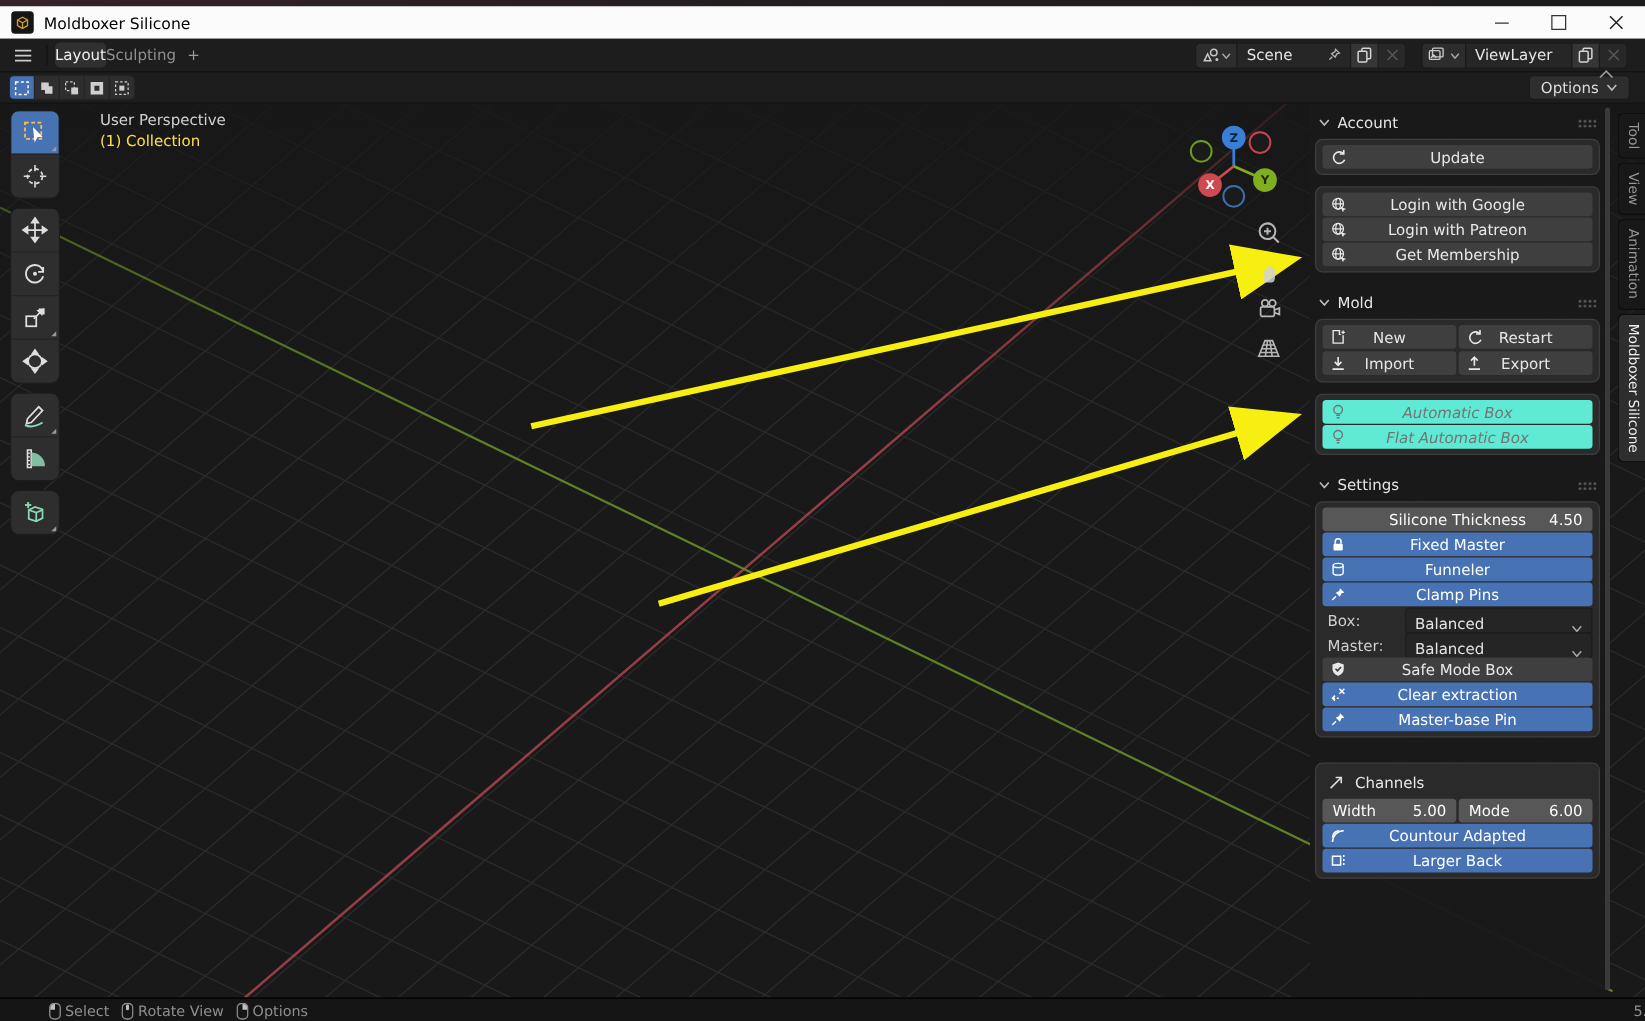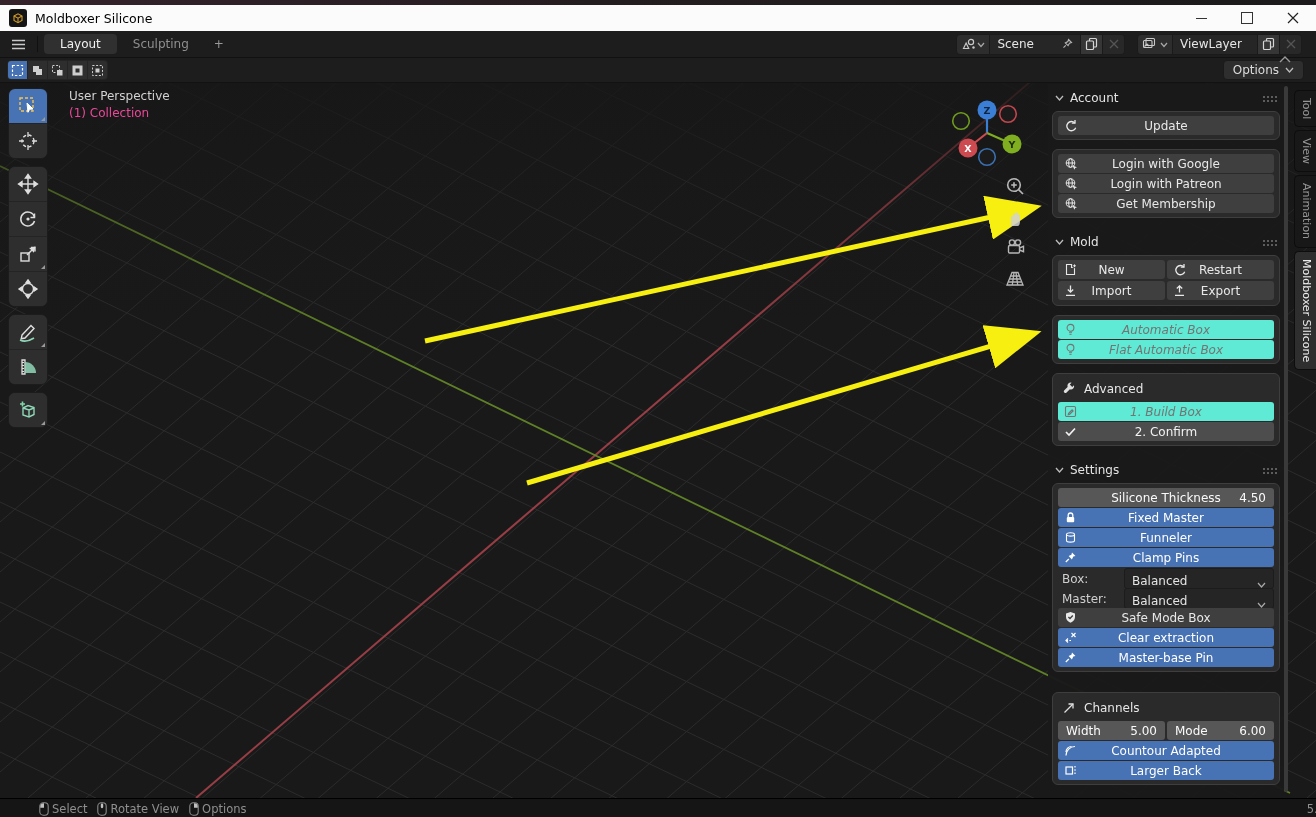--- a/index.html
+++ b/index.html
@@ -19,21 +19,21 @@
   .titletext{font-size:12.5px;color:#000;}
   .wincontrols{margin-left:auto;display:flex;height:100%;}
   .winbtn{width:46px;height:100%;display:flex;align-items:center;justify-content:center;}
   .glyph-min{width:11px;height:0;border-top:1.4px solid #333;}
   .glyph-max{width:10px;height:10px;border:1.4px solid #333;}
   
   .topbar{position:absolute;top:31px;left:0;width:1316px;height:26px;background:#1d1d1d;
     display:flex;align-items:center;border-bottom:1px solid #111;}
   .burger{width:26px;height:20px;margin-left:5px;display:flex;align-items:center;justify-content:center;border-radius:3px;}
   .tb-sep{width:1px;height:16px;background:#101010;margin:0 6px;}
-  .ws-tab{padding:3px 16px;border-radius:4px;color:#8f8f8f;}
+  .ws-tab{padding:3px 0;border-radius:4px;color:#8f8f8f;}
   .ws-tab.active{background:#303030;color:#f0f0f0;}
   .ws-add{color:#9a9a9a;padding:2px 9px;}
   .tb-right{margin-left:auto;display:flex;align-items:center;gap:12px;padding-right:14px;}
   .idblock{display:flex;align-items:center;height:19px;}
   .idbtn{background:#2d2d2d;height:19px;display:flex;align-items:center;padding:0 4px;border:1px solid #1a1a1a;}
   .idbtn.first{border-radius:4px 0 0 4px;}
   .idname{background:#262626;height:19px;display:flex;align-items:center;gap:6px;padding:0 7px;
     border:1px solid #1a1a1a;border-left:none;color:#e6e6e6;min-width:70px;}
   .idsq{background:#363636;height:19px;width:21px;display:flex;align-items:center;justify-content:center;
     border:1px solid #1a1a1a;border-left:none;}
@@ -47,22 +47,22 @@
   .modebtn.first{border-radius:3px 0 0 3px;}
   .modebtn.last{border-radius:0 3px 3px 0;}
   .modebtn.active{background:#4772b3;}
   .optionsbtn{margin-left:auto;margin-right:12px;background:#2e2e2e;border:1px solid #1a1a1a;border-radius:4px;
     height:18px;display:flex;align-items:center;gap:6px;padding:0 9px;color:#dcdcdc;}
   .hdr-collapse{position:absolute;top:-3px;right:24px;}
   
   .vp{position:absolute;top:82px;left:0;width:1316px;height:716px;}
   .vp-fade{position:absolute;inset:0;pointer-events:none;
     background:linear-gradient(180deg,rgba(23,23,23,.85) 0%,rgba(23,23,23,.3) 16%,rgba(23,23,23,0) 38%);}
-  .vp-text{position:absolute;left:69px;top:6px;line-height:17px;color:#d2d2d2;}
-  .vp-text .l2{color:#ec4899;}
+  .vp-text{position:absolute;left:80px;top:6px;line-height:17px;color:#d2d2d2;}
+  .vp-text .l2{color:#fde047;}
   .gizmo{position:absolute;left:935px;top:8px;}
   .navicon{position:absolute;width:26px;height:26px;left:1002px;display:flex;align-items:center;justify-content:center;opacity:.85;}
   
   .ltool{position:absolute;left:8px;top:88px;width:40px;}
   .tgroup{background:#2c2c2c;border:1px solid #1c1c1c;border-radius:7px;margin-bottom:7px;overflow:hidden;}
   .tbtn{width:100%;height:34px;display:flex;align-items:center;justify-content:center;background:#2e2e2e;position:relative;}
   .tbtn + .tbtn{border-top:1px solid #242424;}
   .tbtn.active{background:#4772b3;}
   .tbtn.hasopt:after{content:"";position:absolute;right:2px;bottom:2px;border-left:4px solid transparent;border-bottom:4px solid #9a9a9a;}
   
@@ -621,47 +621,20 @@
           <svg width="13" height="13">
             <g fill="none" stroke="#747474" stroke-width="1.1">
         <circle cx="6.5" cy="4.8" r="3.4"></circle>
               <path d="M5,9.3 h3 M5.4,11.2 h2.2"></path>
             </g>
           </svg>
         </span>
       <span>Flat Automatic Box</span>
     </div>
   </div>
-  <div class="pbox">
-    <div class="subhdr">
-      <svg width="14" height="14">
-        <path d="M12,3.2 a3.2,3.2 0 0 1 -4.1,4 L4.6,10.5 a1.6,1.6 0 0 1 -2.3,-2.3 L5.6,4.9 a3.2,3.2 0 0 1 4,-4.1 L7.8,2.6 l2.4,2.4 z" fill="#e0e0e0"></path>
-        </svg>
-      <span>Advanced</span>
-    </div>
-    <div class="prow disabled">
-      <span class="ic">
-          <svg width="13" height="13">
-            <g fill="none" stroke="#747474" stroke-width="1.1">
-        <rect x="1.5" y="1.5" width="10" height="10" rx="1.2"></rect>
-        <path d="M4.5,8.5 l3.6,-3.6 1,1 -3.6,3.6 -1.3,0.3 z"></path>
-            </g>
-          </svg>
-        </span>
-      <span>1. Build Box</span>
-    </div>
-    <div class="prow confirm">
-      <span class="ic">
-          <svg width="13" height="13">
-        <path d="M2,7 l3,3 6,-6.5" fill="none" stroke="#f2f2f2" stroke-width="1.7"></path>
-          </svg>
-        </span>
-      <span>2. Confirm</span>
-    </div>
-  </div>
 
   <div class="sec-h" style="margin-top:14px">
     <svg width="9" height="6">
         <path d="M1,1 l3.5,4 3.5,-4" fill="none" stroke="#bdbdbd" stroke-width="1.3"></path>
       </svg>
     <span>Settings</span>
     <div class="grip"></div>
   </div>
   <div class="pbox">
     <div class="prow slider">

